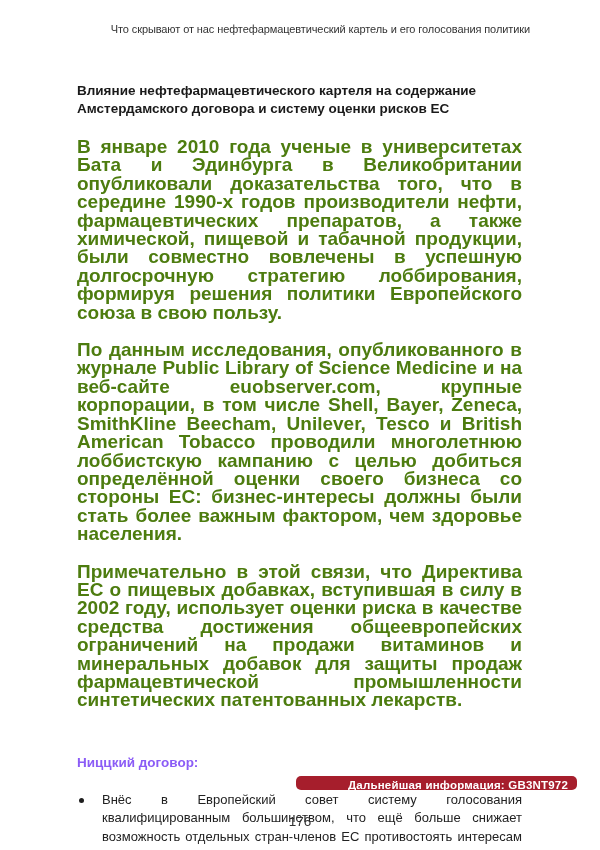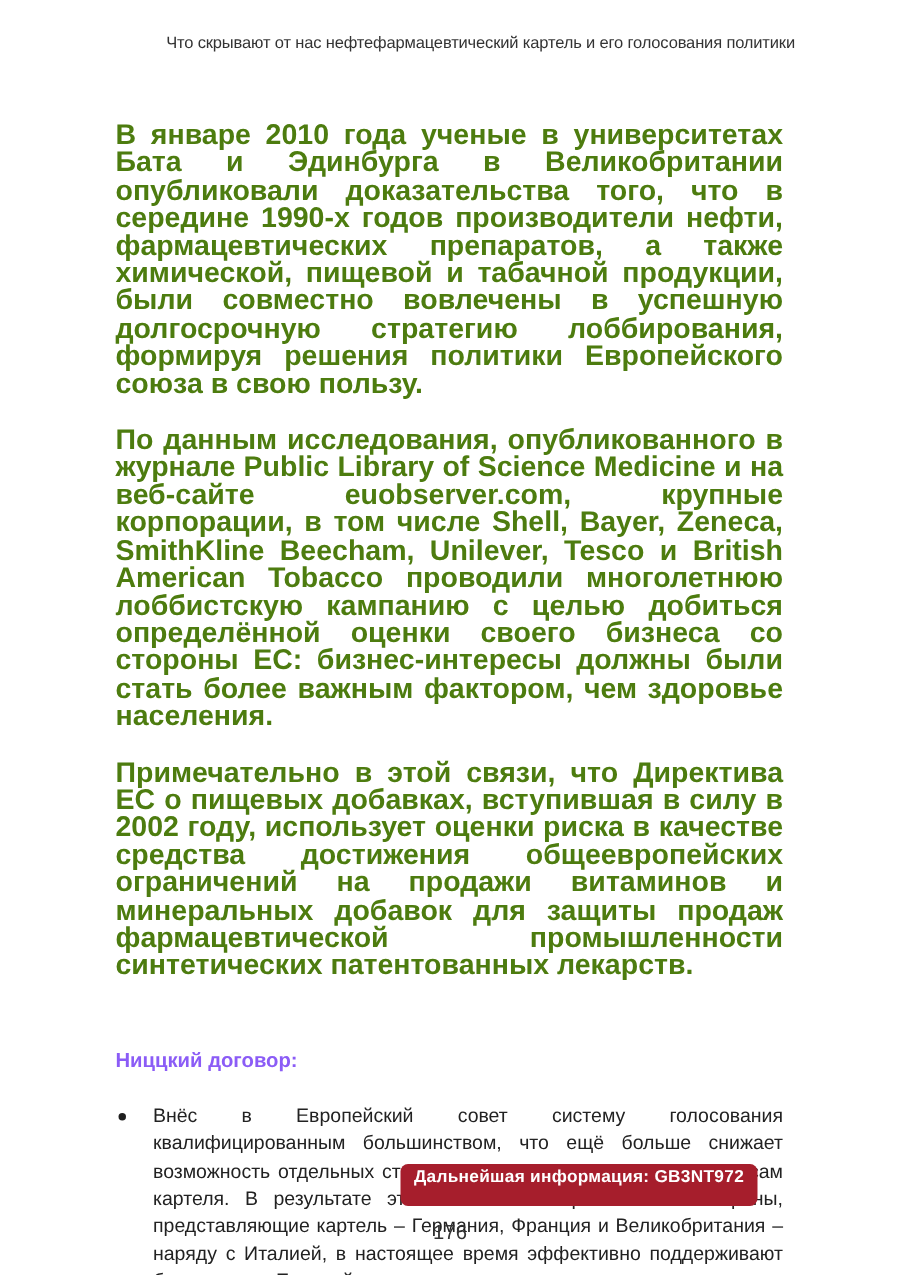--- a/index.html
+++ b/index.html
@@ -70,49 +70,51 @@
       left: 2px;
       top: 7px;
       width: 5px;
       height: 5px;
       background: #1e1e1e;
       border-radius: 50%;
     }
     .info-badge {
       position: absolute;
       top: 776px;
-      left: 267px;
+      left: 296px;
       width: 238px;
-      height: 28px;
+      height: 14px;
       background: #a61e2c;
       border-radius: 5px;
       color: #ffffff;
       font-weight: bold;
       font-size: 11.5px;
       line-height: 18px;
       text-align: center;
       letter-spacing: 0.2px;
       white-space: nowrap;
+      padding-left: 43px;
     }
     .page-number {
       position: absolute;
       top: 814px;
       left: 0;
       width: 600px;
       text-align: center;
       font-size: 13.5px;
       color: #333;
     }
   </style>
 </head>
 <body>
 
 <div class="running-header">Что скрывают от нас нефтефармацевтический картель и его голосования политики</div>
 
 <div class="content">
+  <h2 class="section-title">Влияние нефтефармацевтического картеля на содержание Амстердамского договора и систему оценки рисков ЕС</h2>
 
   <p class="para">В январе 2010 года ученые в университетах Бата и Эдинбурга в Великобритании опубликовали доказательства того, что в середине 1990-х годов производители нефти, фармацевтических препаратов, а также химической, пищевой и табачной продукции, были совместно вовлечены в успешную долгосрочную стратегию лоббирования, формируя решения политики Европейского союза в свою пользу.</p>
   <p class="para">По данным исследования, опубликованного в журнале Public Library of Science Medicine и на веб-сайте euobserver.com, крупные корпорации, в том числе Shell, Bayer, Zeneca, SmithKline Beecham, Unilever, Tesco и British American Tobacco проводили многолетнюю лоббистскую кампанию с целью добиться определённой оценки своего бизнеса со стороны ЕС: бизнес-интересы должны были стать более важным фактором, чем здоровье населения.</p>
   <p class="para">Примечательно в этой связи, что Директива ЕС о пищевых добавках, вступившая в силу в 2002 году, использует оценки риска в качестве средства достижения общеевропейских ограничений на продажи витаминов и минеральных добавок для защиты продаж фармацевтической промышленности синтетических патентованных лекарств.</p>
 
   <h3 class="subheading">Ниццкий договор:</h3>
 
   <ul class="bullet-list">
     <li class="bullet-item">
       <span class="bullet-dot"></span>

